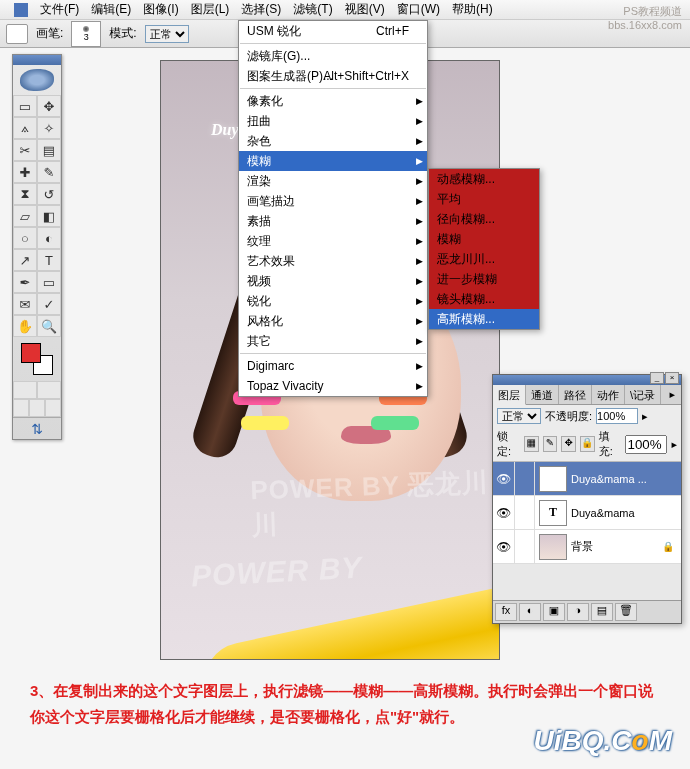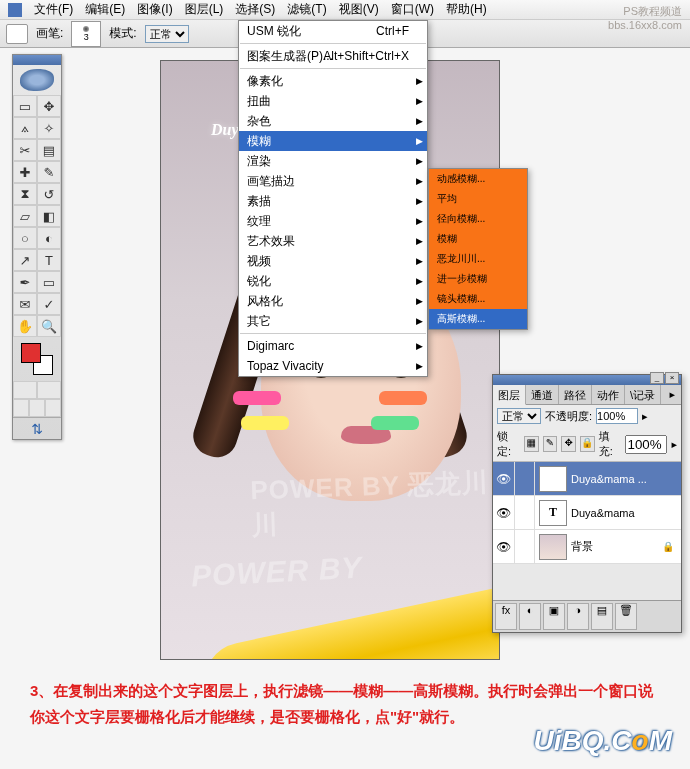--- a/index.html
+++ b/index.html
@@ -1,18 +1,18 @@
 <!DOCTYPE html>
 <html><head>
 <meta charset="utf-8">
 <style>
 * { margin: 0; padding: 0; box-sizing: border-box; font-family: "Microsoft YaHei", SimSun, sans-serif; }
 body { width: 690px; height: 769px; background: #f5f5f5; position: relative; overflow: hidden; font-size: 12px; }
 
-.menubar { height: 20px; background: linear-gradient(#f8f8f8,#e8e8e8); border-bottom: 1px solid #ccc; display: flex; padding-left: 8px; align-items: center; }
+.menubar { height: 20px; background: linear-gradient(#f8f8f8,#e8e8e8); border-bottom: 1px solid #ccc; display: flex; padding-left: 14px; align-items: center; }
 .ps-icon { width: 14px; height: 14px; background: #4a73b8; margin-right: 6px; }
 .menuitem { padding: 2px 6px; cursor: pointer; }
 
 .optbar { height: 28px; background: linear-gradient(#f0f0f0,#e0e0e0); border-bottom: 1px solid #aaa; display: flex; align-items: center; padding: 0 6px; gap: 8px; }
 .brush-prev { width: 22px; height: 20px; border: 1px solid #999; background: #fff; border-radius: 2px; }
 .brush-chip { width: 30px; height: 26px; border: 1px solid #999; background: #fff; display: flex; flex-direction: column; align-items: center; justify-content: center; font-size: 9px; }
 .brush-dot { width: 6px; height: 6px; background: radial-gradient(#444,#ccc); border-radius: 50%; }
 .opt-sel { height: 18px; border: 1px solid #7b9ebd; font-size: 11px; }
 
 .toolbox { position: absolute; left: 12px; top: 54px; width: 50px; background: linear-gradient(#e8e8e8,#d8d8d8); border: 1px solid #888; box-shadow: 1px 1px 3px rgba(0,0,0,.3); }
@@ -41,21 +41,21 @@
 .braidR { right: 60px; top: 180px; transform: rotate(-18deg); }
 .tie { position: absolute; width: 48px; height: 14px; border-radius: 6px; }
 .tieL1 { left: 72px; top: 330px; background: #ff5aa0; } .tieL2 { left: 80px; top: 355px; background: #fff060; }
 .tieR1 { right: 72px; top: 330px; background: #ff8050; } .tieR2 { right: 80px; top: 355px; background: #60e090; }
 .hoop { position: absolute; left: 40px; bottom: -30px; width: 400px; height: 80px; background: linear-gradient(#ffe060,#f0c000,#ffe060); border-radius: 40px; transform: rotate(-12deg); }
 .wm1 { position: absolute; left: 90px; bottom: 120px; font-size: 26px; font-weight: bold; color: rgba(255,255,255,.35); font-family: Arial; transform: rotate(-2deg); letter-spacing: 1px; }
 .wm2 { position: absolute; left: 30px; bottom: 70px; font-size: 30px; font-weight: bold; color: rgba(255,255,255,.35); font-style: italic; font-family: Arial; transform: rotate(-3deg); letter-spacing: 1px; }
 .top-wm { position: absolute; right: 8px; top: 4px; font-size: 11px; color: rgba(120,110,100,.6); text-align: right; }
 
 .dropmenu { position: absolute; left: 238px; top: 20px; width: 190px; background: #fff; border: 1px solid #888; box-shadow: 2px 2px 6px rgba(0,0,0,.3); font-size: 12px; z-index: 10; }
-.submenu2 { position: absolute; left: 428px; top: 168px; width: 100px; background: #f97316; border: 1px solid #888; box-shadow: 2px 2px 6px rgba(0,0,0,.3); font-size: 10px; z-index: 11; }
+.submenu2 { position: absolute; left: 428px; top: 168px; width: 112px; background: #b91c1c; border: 1px solid #888; box-shadow: 2px 2px 6px rgba(0,0,0,.3); font-size: 12px; z-index: 11; }
 .mrow { display: flex; align-items: center; height: 20px; padding: 0 18px 0 8px; position: relative; cursor: pointer; }
 .mrow.sel { background: #316ac5; color: #fff; }
 .mshort { position: absolute; right: 18px; }
 .marrow { position: absolute; right: 4px; font-size: 9px; }
 .msep { height: 1px; background: #ccc; margin: 2px 1px; }
 
 .layers { position: absolute; right: 8px; top: 374px; width: 190px; background: #ececec; border: 1px solid #666; box-shadow: 2px 2px 6px rgba(0,0,0,.3); z-index: 5; }
 .ptitle { height: 10px; background: linear-gradient(#6a8fc8,#4a6fa8); position: relative; }
 .pwin { position: absolute; right: 2px; top: -3px; display: flex; gap: 1px; }
 .wbtn { width: 14px; height: 12px; background: #d8d8d8; border: 1px solid #888; font-size: 8px; text-align: center; line-height: 10px; }
@@ -71,21 +71,21 @@
 .lrow { display: flex; align-items: center; height: 34px; border-bottom: 1px solid #ddd; cursor: pointer; }
 .lrow.sel { background: #5a7bb8; color: #fff; }
 .vis { width: 22px; height: 34px; border-right: 1px solid #ddd; display: flex; align-items: center; justify-content: center; }
 .link { width: 20px; height: 34px; border-right: 1px solid #ddd; }
 .thumb { width: 28px; height: 26px; margin: 0 4px; background: #fff; border: 1px solid #888; display: flex; align-items: center; justify-content: center; font-weight: bold; font-family: Georgia; }
 .thumb.bg-th { background: linear-gradient(#d8c8d0,#f0e0d8); }
 .lname { font-size: 11px; }
 .locki { margin-left: auto; margin-right: 6px; font-size: 10px; }
 .lblank { height: 36px; background: #e8e8e8; }
 .lfoot { display: flex; background: #d8d8d8; border-top: 1px solid #999; padding: 2px; gap: 2px; }
-.fbtn { width: 22px; height: 27px; border: 1px solid #aaa; background: #e4e4e4; font-size: 11px; text-align: center; cursor: pointer; }
+.fbtn { width: 22px; height: 18px; border: 1px solid #aaa; background: #e4e4e4; font-size: 11px; text-align: center; cursor: pointer; }
 
 .caption { position: absolute; left: 30px; bottom: 40px; width: 630px; color: #e02020; font-size: 15px; font-weight: bold; line-height: 1.7; }
 .uibq { position: absolute; right: 18px; bottom: 12px; font-size: 28px; font-weight: bold; font-style: italic; color: #fff; text-shadow: 1px 1px 2px #2a5f9a, -1px -1px 2px #2a5f9a; font-family: Arial; }
 .uibq .o { color: #ffb020; }
 </style>
 </head>
 <body>
 
 <div class="top-wm">
   <div>PS教程频道</div>
@@ -181,20 +181,23 @@
   <div class="wm2">POWER BY</div>
 </div>
 
 <div class="dropmenu">
   <div class="mrow">
     <span>USM 锐化</span>
       <span class="mshort">Ctrl+F</span>
   </div>
   <div class="msep"></div>
   <div class="mrow">
+      <span>滤镜库(G)...</span>
+    </div>
+  <div class="mrow">
       <span>图案生成器(P)...</span>
       <span class="mshort">Alt+Shift+Ctrl+X</span>
     </div>
   <div class="msep"></div>
   <div class="mrow">
       <span>像素化</span>
       <span class="marrow">▶</span>
     </div>
   <div class="mrow">
       <span>扭曲</span>

